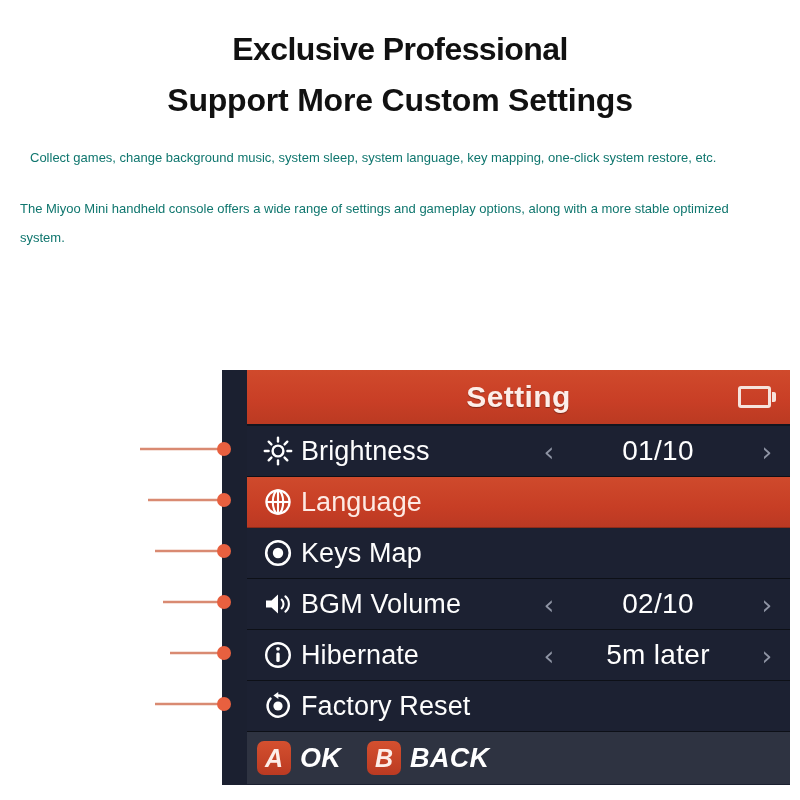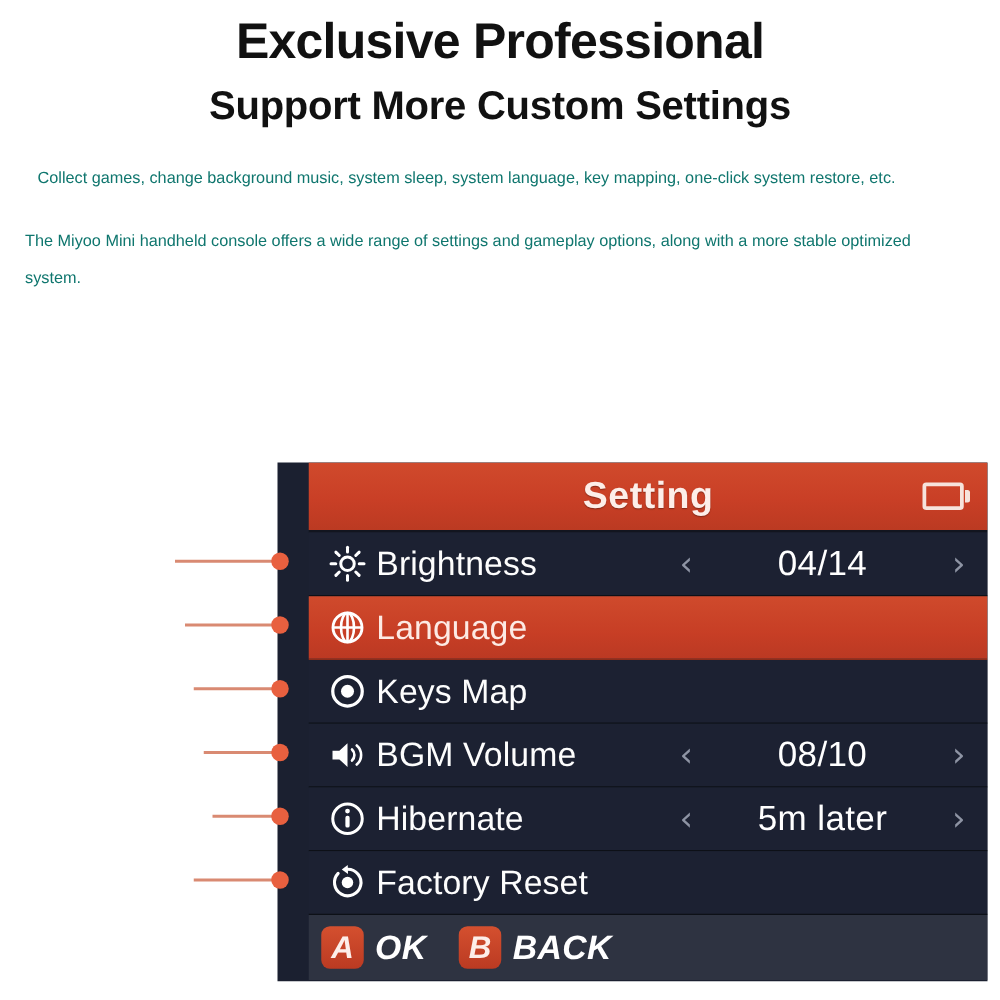--- a/index.html
+++ b/index.html
@@ -13,24 +13,24 @@
     font-family: "Liberation Sans", sans-serif;
     overflow: hidden;
     position: relative;
   }
 
   
   .headline {
     text-align: center;
     color: #111111;
     font-weight: bold;
-    font-size: 40px;
+    font-size: 32px;
     line-height: 54px;
     letter-spacing: -0.6px;
-    padding-top: 6px;
+    padding-top: 22px;
   }
   .headline .hl-line { display: block; }
 
   .subhead {
     text-align: center;
     color: #111111;
     font-weight: bold;
     font-size: 32px;
     line-height: 33px;
     letter-spacing: -0.2px;
@@ -241,21 +241,21 @@
           <line x1="21.6" y1="21.6" x2="24.3" y2="24.3"></line>
           <line x1="5.7" y1="24.3" x2="8.4" y2="21.6"></line>
           <line x1="21.6" y1="8.4" x2="24.3" y2="5.7"></line>
         </g>
       </svg>
     </span>
     <span class="row-label">Brightness</span>
     <span class="row-spacer"></span>
     <span class="row-control">
       <span class="chev">‹</span>
-      <span class="row-value">04/14</span>
+      <span class="row-value">01/10</span>
       <span class="chev">›</span>
     </span>
   </div>
 
   <div class="menu-row selected">
     <span class="row-icon">
       <svg width="30" height="30" viewBox="0 0 30 30">
         <circle cx="15" cy="15" r="11.6" fill="none" stroke="#ffffff" stroke-width="2.3"></circle>
         <ellipse cx="15" cy="15" rx="5.2" ry="11.6" fill="none" stroke="#ffffff" stroke-width="2.1"></ellipse>
         <line x1="3.4" y1="15" x2="26.6" y2="15" stroke="#ffffff" stroke-width="2.1"></line>
@@ -282,21 +282,21 @@
       <svg width="30" height="30" viewBox="0 0 30 30">
         <path d="M3 11.5 L8.5 11.5 L15 5.5 L15 24.5 L8.5 18.5 L3 18.5 Z" fill="#ffffff"></path>
         <path d="M18.6 10.6 A6 6 0 0 1 18.6 19.4" fill="none" stroke="#ffffff" stroke-width="2.1" stroke-linecap="round"></path>
         <path d="M22.4 7.4 A10 10 0 0 1 22.4 22.6" fill="none" stroke="#ffffff" stroke-width="2.1" stroke-linecap="round"></path>
       </svg>
     </span>
     <span class="row-label">BGM Volume</span>
     <span class="row-spacer"></span>
     <span class="row-control">
       <span class="chev">‹</span>
-      <span class="row-value">08/10</span>
+      <span class="row-value">02/10</span>
       <span class="chev">›</span>
     </span>
   </div>
 
   <div class="menu-row">
     <span class="row-icon">
       <svg width="30" height="30" viewBox="0 0 30 30">
         <circle cx="15" cy="15" r="11.8" fill="none" stroke="#ffffff" stroke-width="2.4"></circle>
         <circle cx="15" cy="8.8" r="1.9" fill="#ffffff"></circle>
         <rect x="13.3" y="12.6" width="3.4" height="9.4" rx="1.5" fill="#ffffff"></rect>

